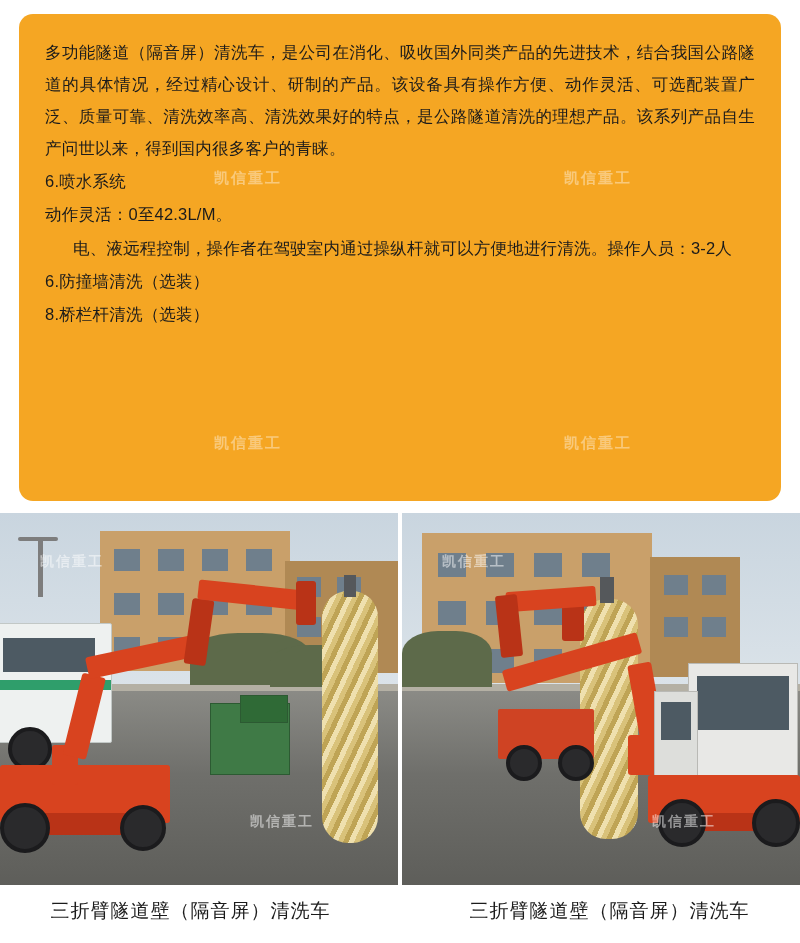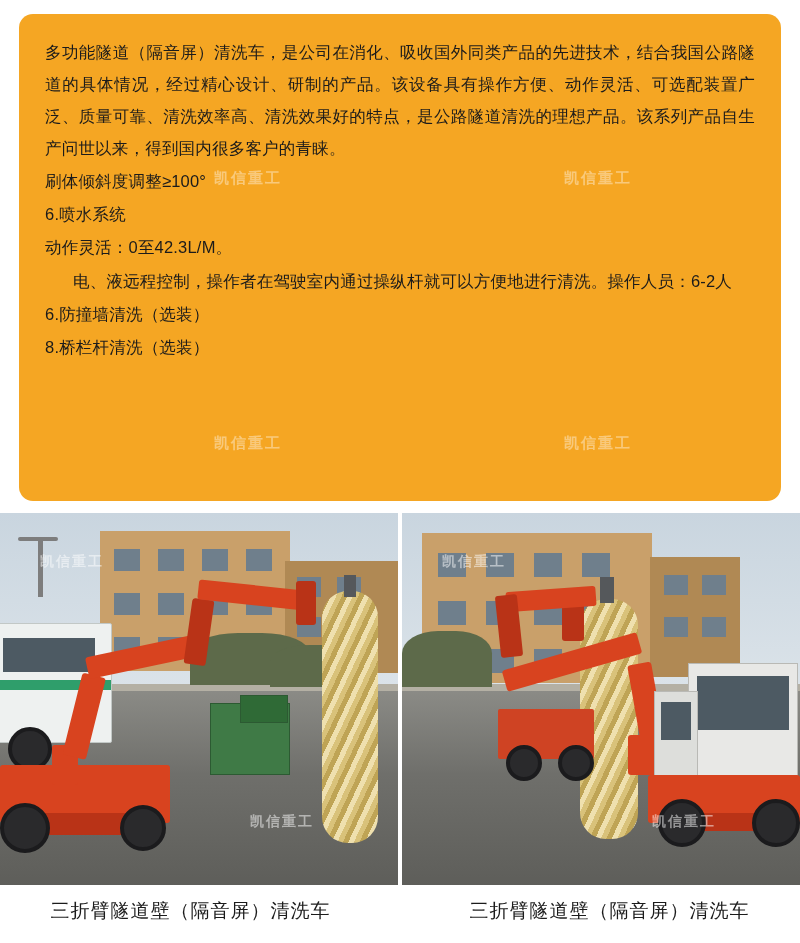--- a/index.html
+++ b/index.html
@@ -208,24 +208,23 @@
     letter-spacing: 1px;
   }
 </style>
 </head>
 <body>
 
 <div class="page">
 
   <div class="desc-panel">
     <p class="para">多功能隧道（隔音屏）清洗车，是公司在消化、吸收国外同类产品的先进技术，结合我国公路隧道的具体情况，经过精心设计、研制的产品。该设备具有操作方便、动作灵活、可选配装置广泛、质量可靠、清洗效率高、清洗效果好的特点，是公路隧道清洗的理想产品。该系列产品自生产问世以来，得到国内很多客户的青睐。</p>
-    <p>刷体倾斜度调整≥100°</p>
     <p>6.喷水系统</p>
     <p>动作灵活：0至42.3L/M。</p>
-    <p class="para indent">电、液远程控制，操作者在驾驶室内通过操纵杆就可以方便地进行清洗。操作人员：6-2人</p>
+    <p class="para indent">电、液远程控制，操作者在驾驶室内通过操纵杆就可以方便地进行清洗。操作人员：3-2人</p>
     <p>6.防撞墙清洗（选装）</p>
     <p>8.桥栏杆清洗（选装）</p>
 
     <span class="wm wm-a">凯信重工</span>
     <span class="wm wm-b">凯信重工</span>
     <span class="wm wm-c">凯信重工</span>
     <span class="wm wm-d">凯信重工</span>
   </div>
 
   <div class="photos">

